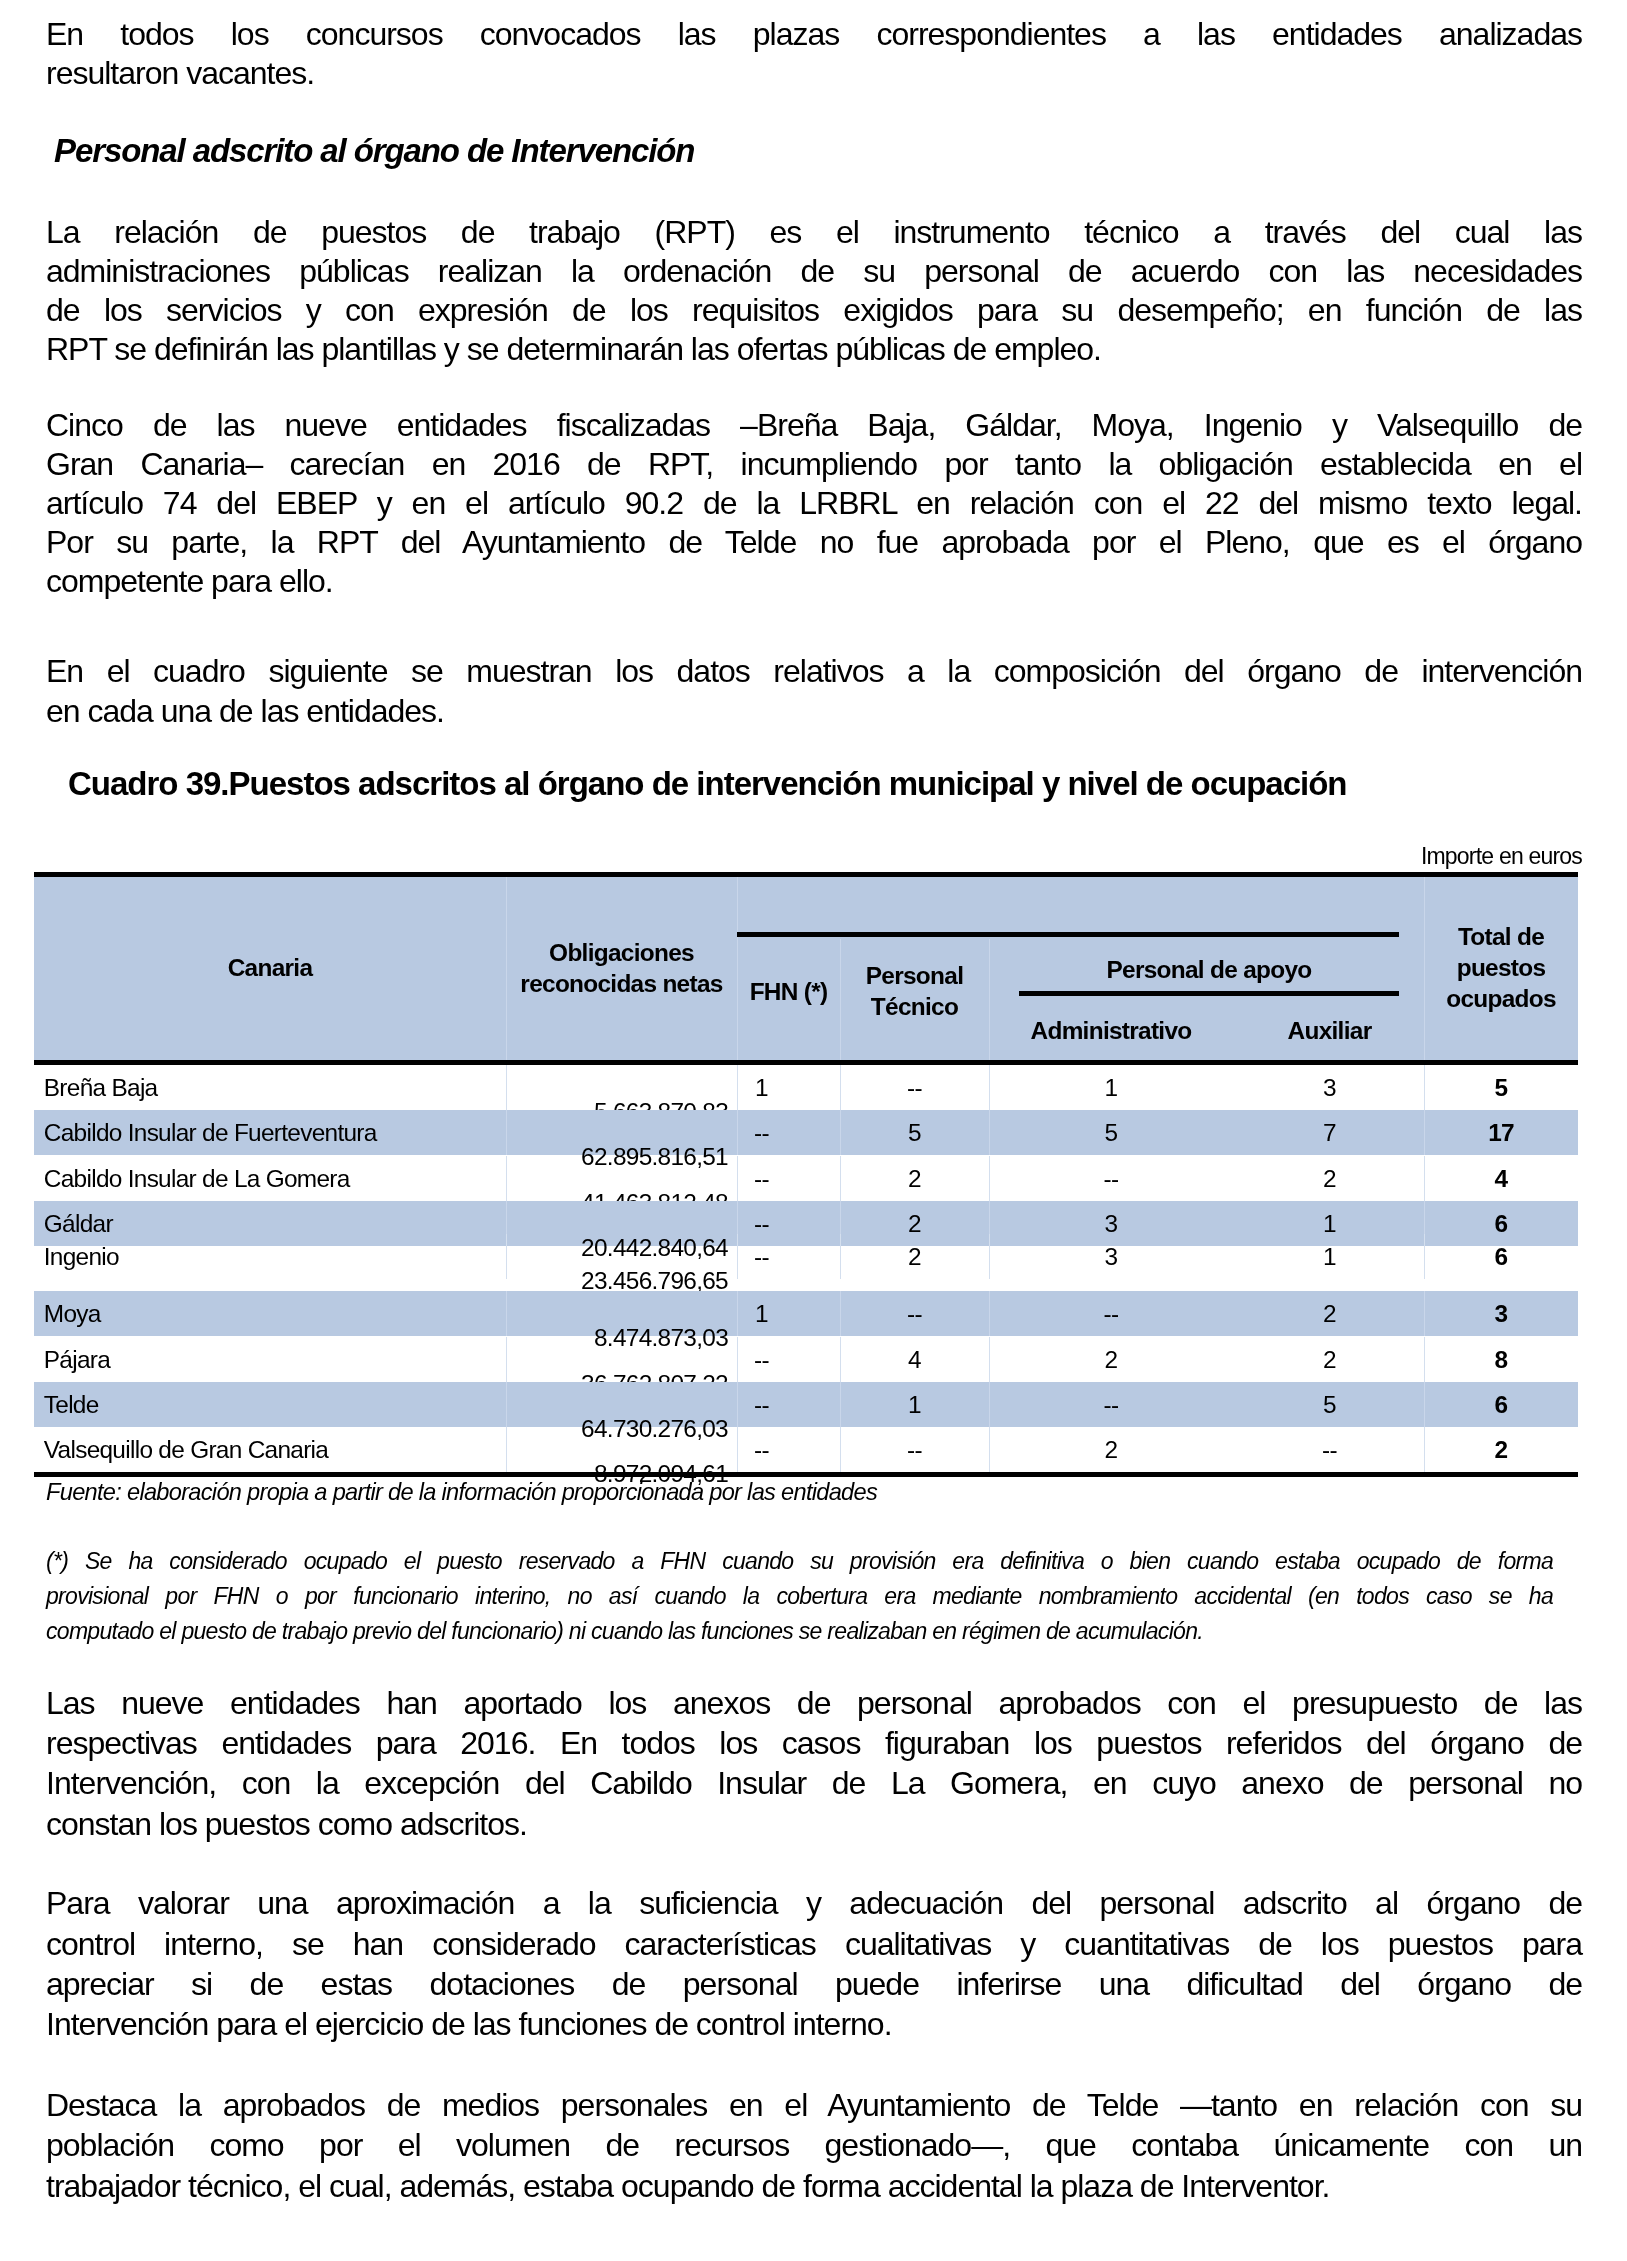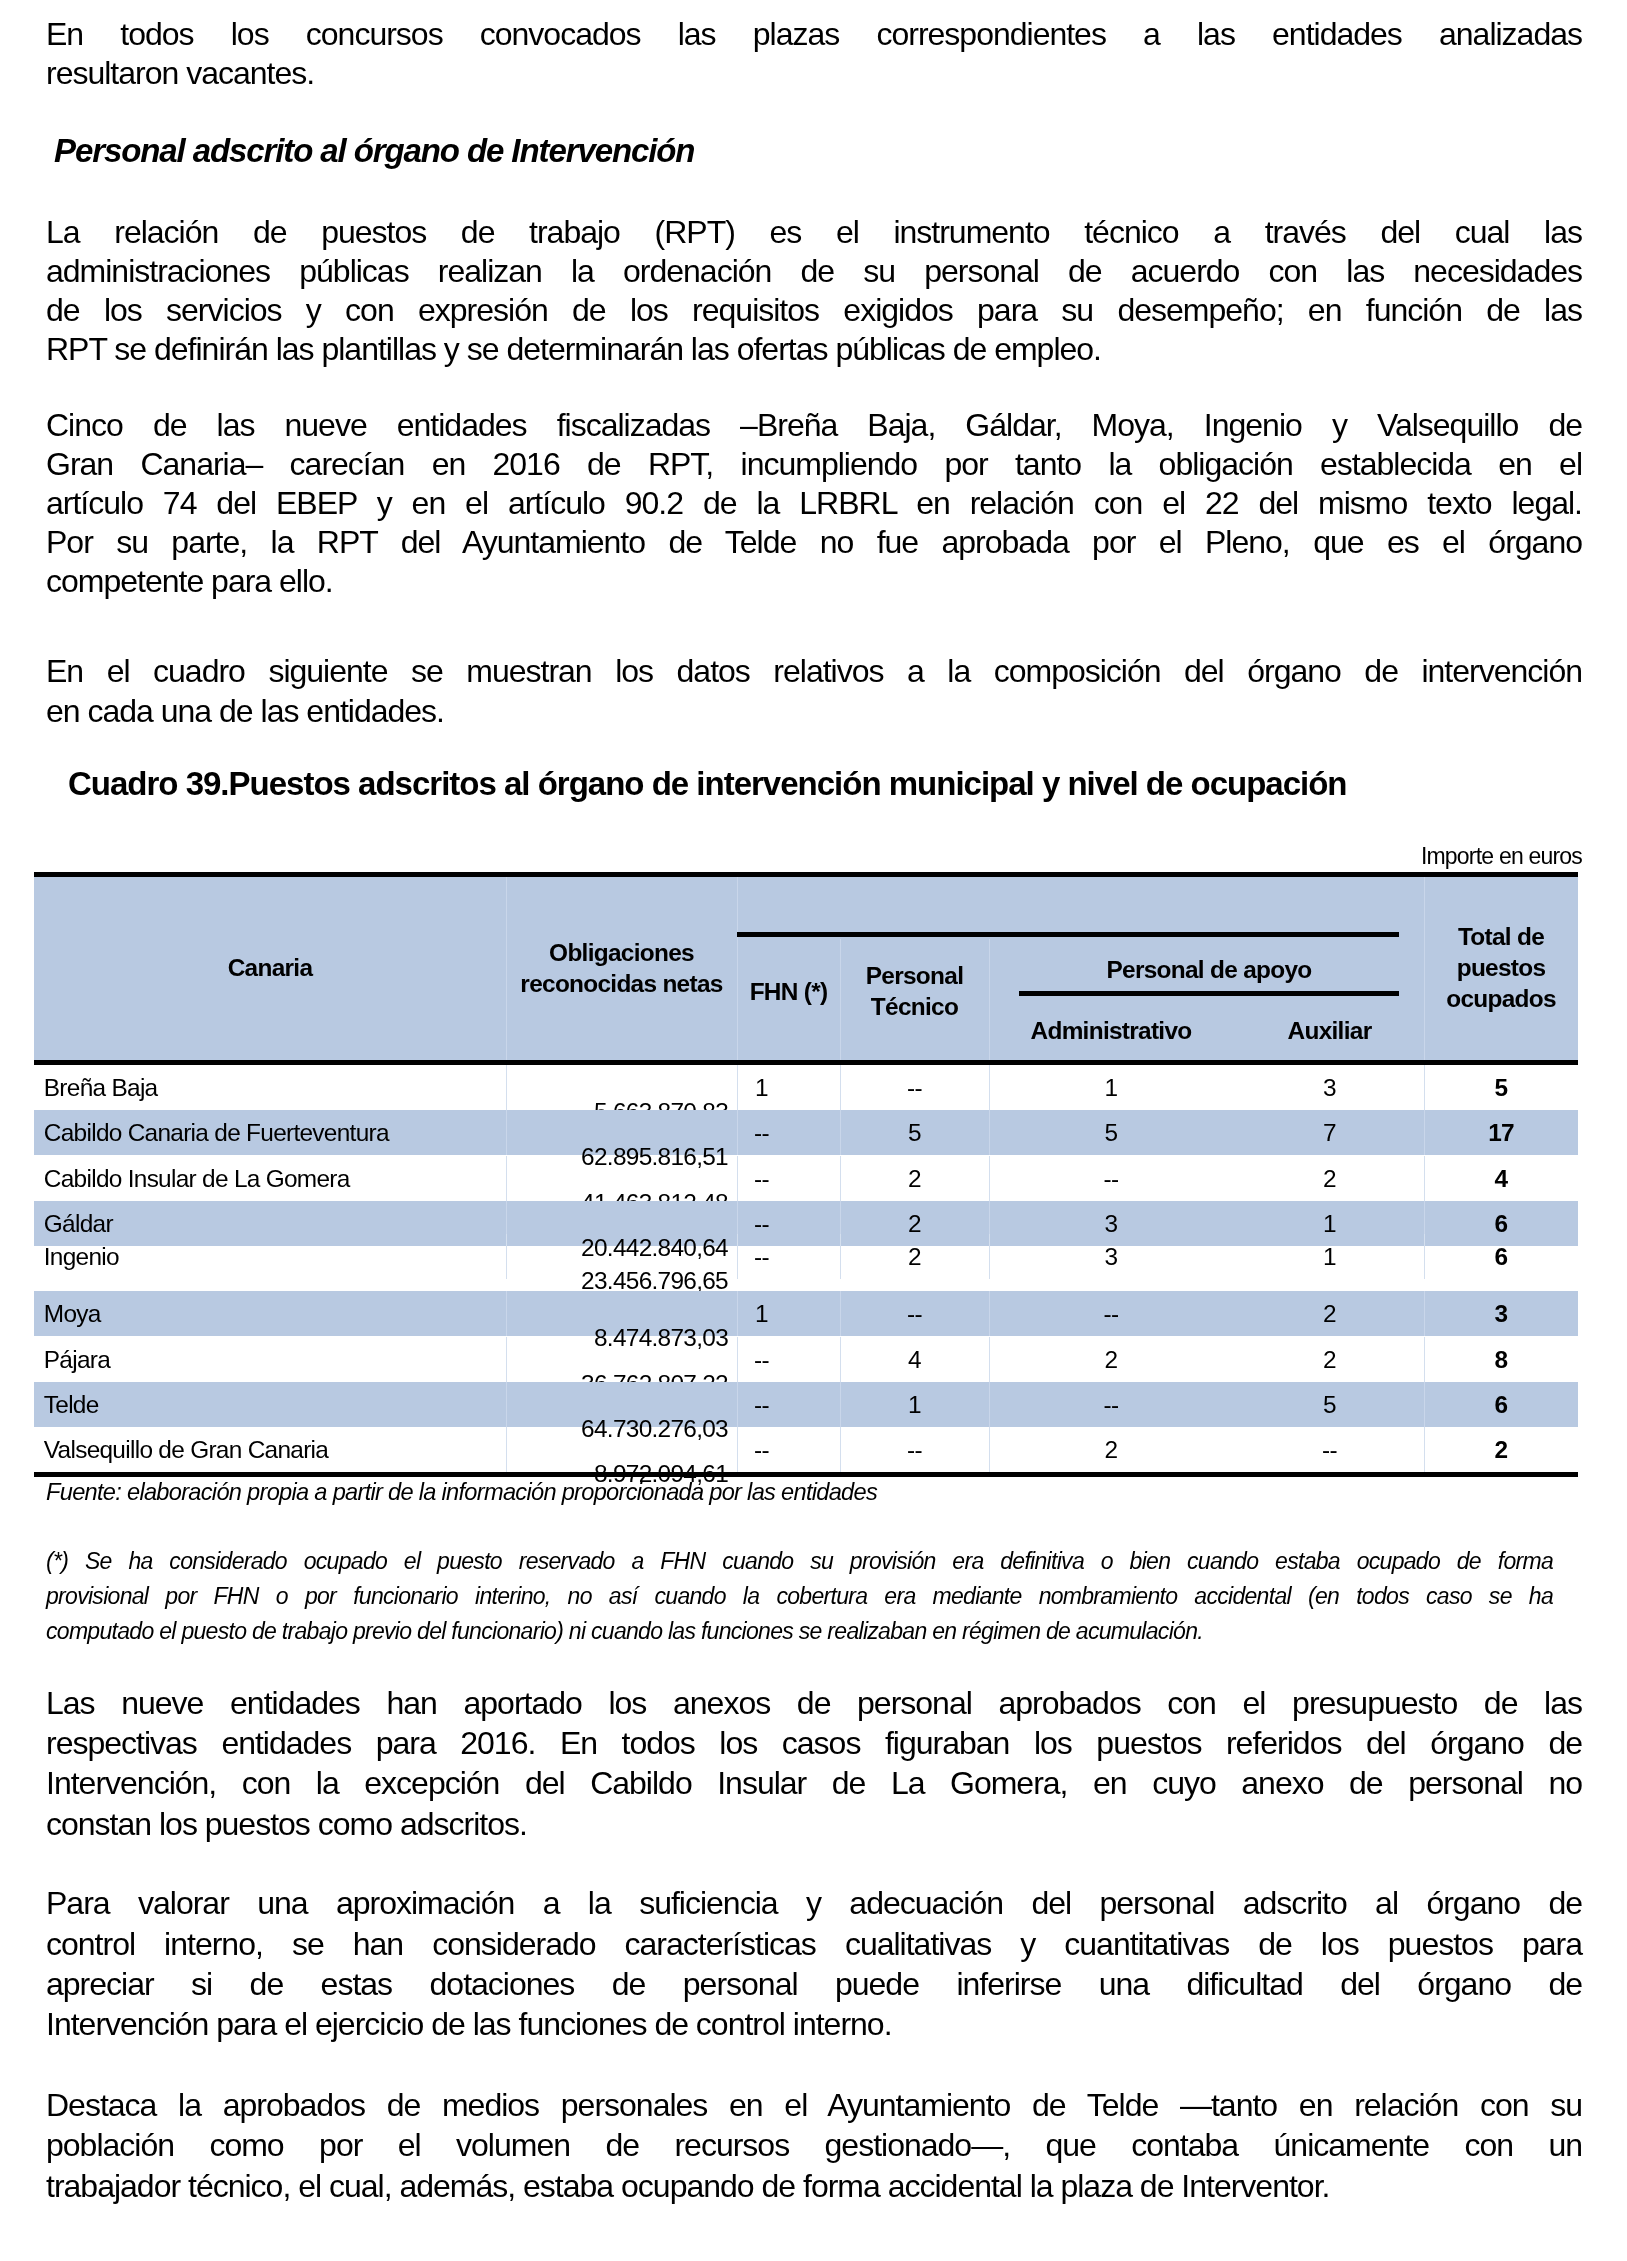--- a/index.html
+++ b/index.html
@@ -130,21 +130,21 @@
       <div class="cell c" style="left:955px;width:244px">1</div>
       <div class="cell c" style="left:1200px;width:191px">3</div>
       <div class="cell c total" style="left:1390px;width:154px">5</div>
     </div>
     <div class="row shaded" style="top:45px">
       <div class="rdiv" style="left:472px"></div>
         <div class="rdiv" style="left:703px"></div>
         <div class="rdiv" style="left:806px"></div>
         <div class="rdiv" style="left:955px"></div>
         <div class="rdiv" style="left:1390px"></div>
-      <div class="cell name">Cabildo Canaria de Fuerteventura</div>
+      <div class="cell name">Cabildo Insular de Fuerteventura</div>
       <div class="cell amount">62.895.816,51</div>
       <div class="cell c" style="left:703px;width:49px">--</div>
       <div class="cell c" style="left:806px;width:149px">5</div>
       <div class="cell c" style="left:955px;width:244px">5</div>
       <div class="cell c" style="left:1200px;width:191px">7</div>
       <div class="cell c total" style="left:1390px;width:154px">17</div>
     </div>
     <div class="row" style="top:91px">
       <div class="rdiv" style="left:472px"></div>
         <div class="rdiv" style="left:703px"></div>

